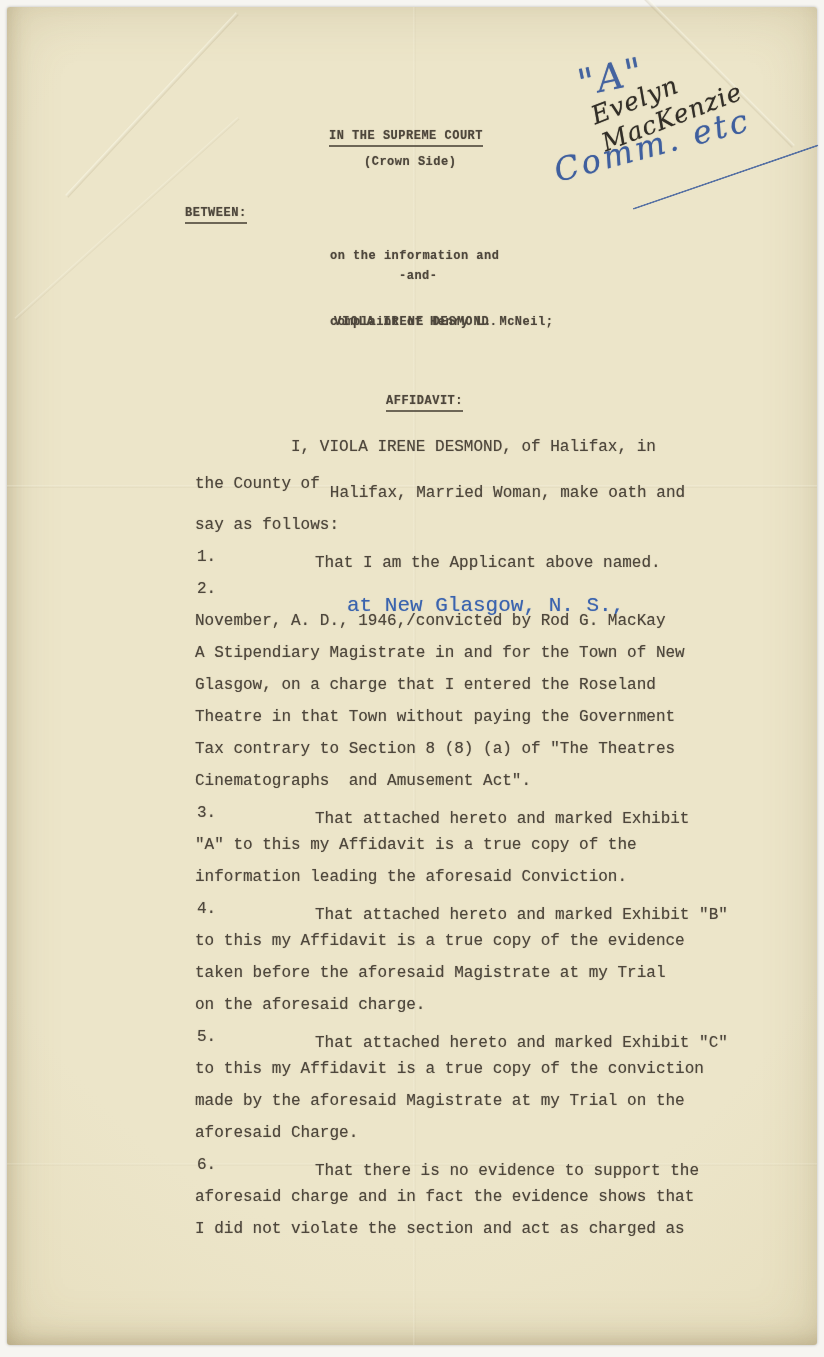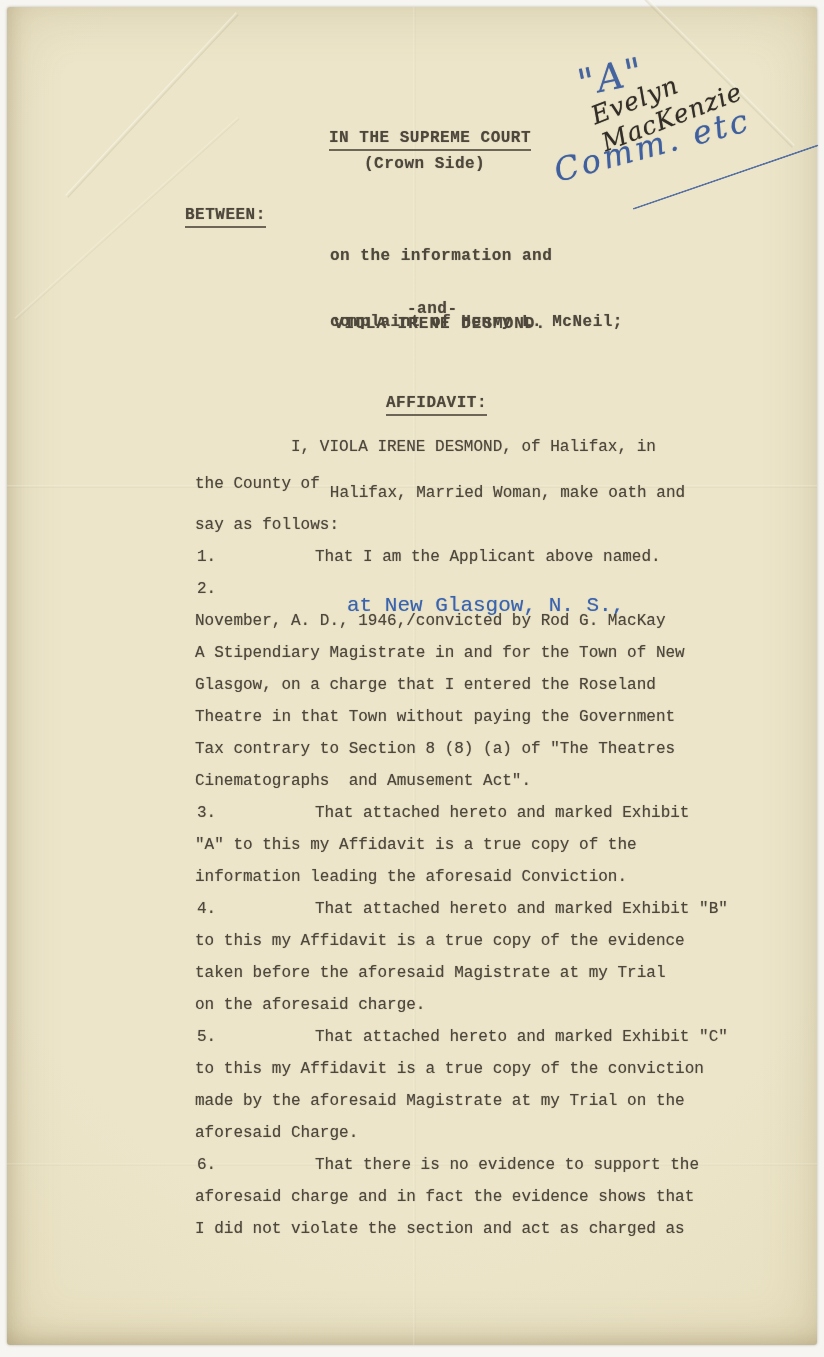--- a/index.html
+++ b/index.html
@@ -29,42 +29,42 @@
   #crease-tr{left:590px;top:56px;width:230px;height:4px;transform:rotate(45deg);}
   #crease-h1{left:0;top:478px;width:100%;height:3px;opacity:.5;}
   #crease-h2{left:0;top:1156px;width:100%;height:3px;opacity:.35;}
   #crease-v{left:406px;top:0;width:3px;height:100%;
     background:linear-gradient(to right, rgba(255,255,242,.4), rgba(125,105,60,.10));opacity:.5;}
 
   
   .typed, .typed *{white-space:pre;}
   .t{
     position:absolute;
-    font-size:16px;color:#4e473c;letter-spacing:0;
+    font-size:12px;color:#4e473c;letter-spacing:0;
     text-shadow:0 0 1px rgba(78,70,58,.55);
   }
   .t.bold{font-weight:bold;letter-spacing:.5px;}
   .uline{border-bottom:2px solid rgba(78,70,58,.8);padding-bottom:2px;}
   #court-title{left:322px;top:122px;}
   #crown-side{left:357px;top:148px;}
   #between-label{left:178px;top:199px;}
   #party1{left:323px;top:194px;line-height:22px;}
-  #and-separator{left:400px;top:262px;margin-top:31px;}
+  #and-separator{left:392px;top:262px;}
   #party2{left:327px;top:308px;letter-spacing:1px;}
   #affidavit-title{left:379px;top:387px;}
 
   
   .body-lines{position:absolute;left:188px;top:424px;width:545px;}
   .tline{
     position:relative;height:32px;line-height:32px;
     font-size:16px;color:#4e473c;white-space:pre;
     text-shadow:0 0 1px rgba(78,70,58,.55);
   }
   .tline .num{position:absolute;left:2px;top:0;}
-  .tline.np .txt{padding-left:120px;display:inline-block;}
+  .tline.np .txt{padding-left:120px;display:inline-block;margin-top:6px;}
   .tline.ind .txt{padding-left:96px;display:inline-block;}
   .tline.gap{margin-top:14px;}
   .raised{position:relative;top:-9px;}
   .county-rest{padding-left:10px;text-align:center;}
   .interline{
     position:absolute;left:152px;top:24px;height:18px;line-height:18px;
     font-size:21px;color:#3a63ae;text-shadow:0 0 1px rgba(58,99,174,.5);
   }
 
   

